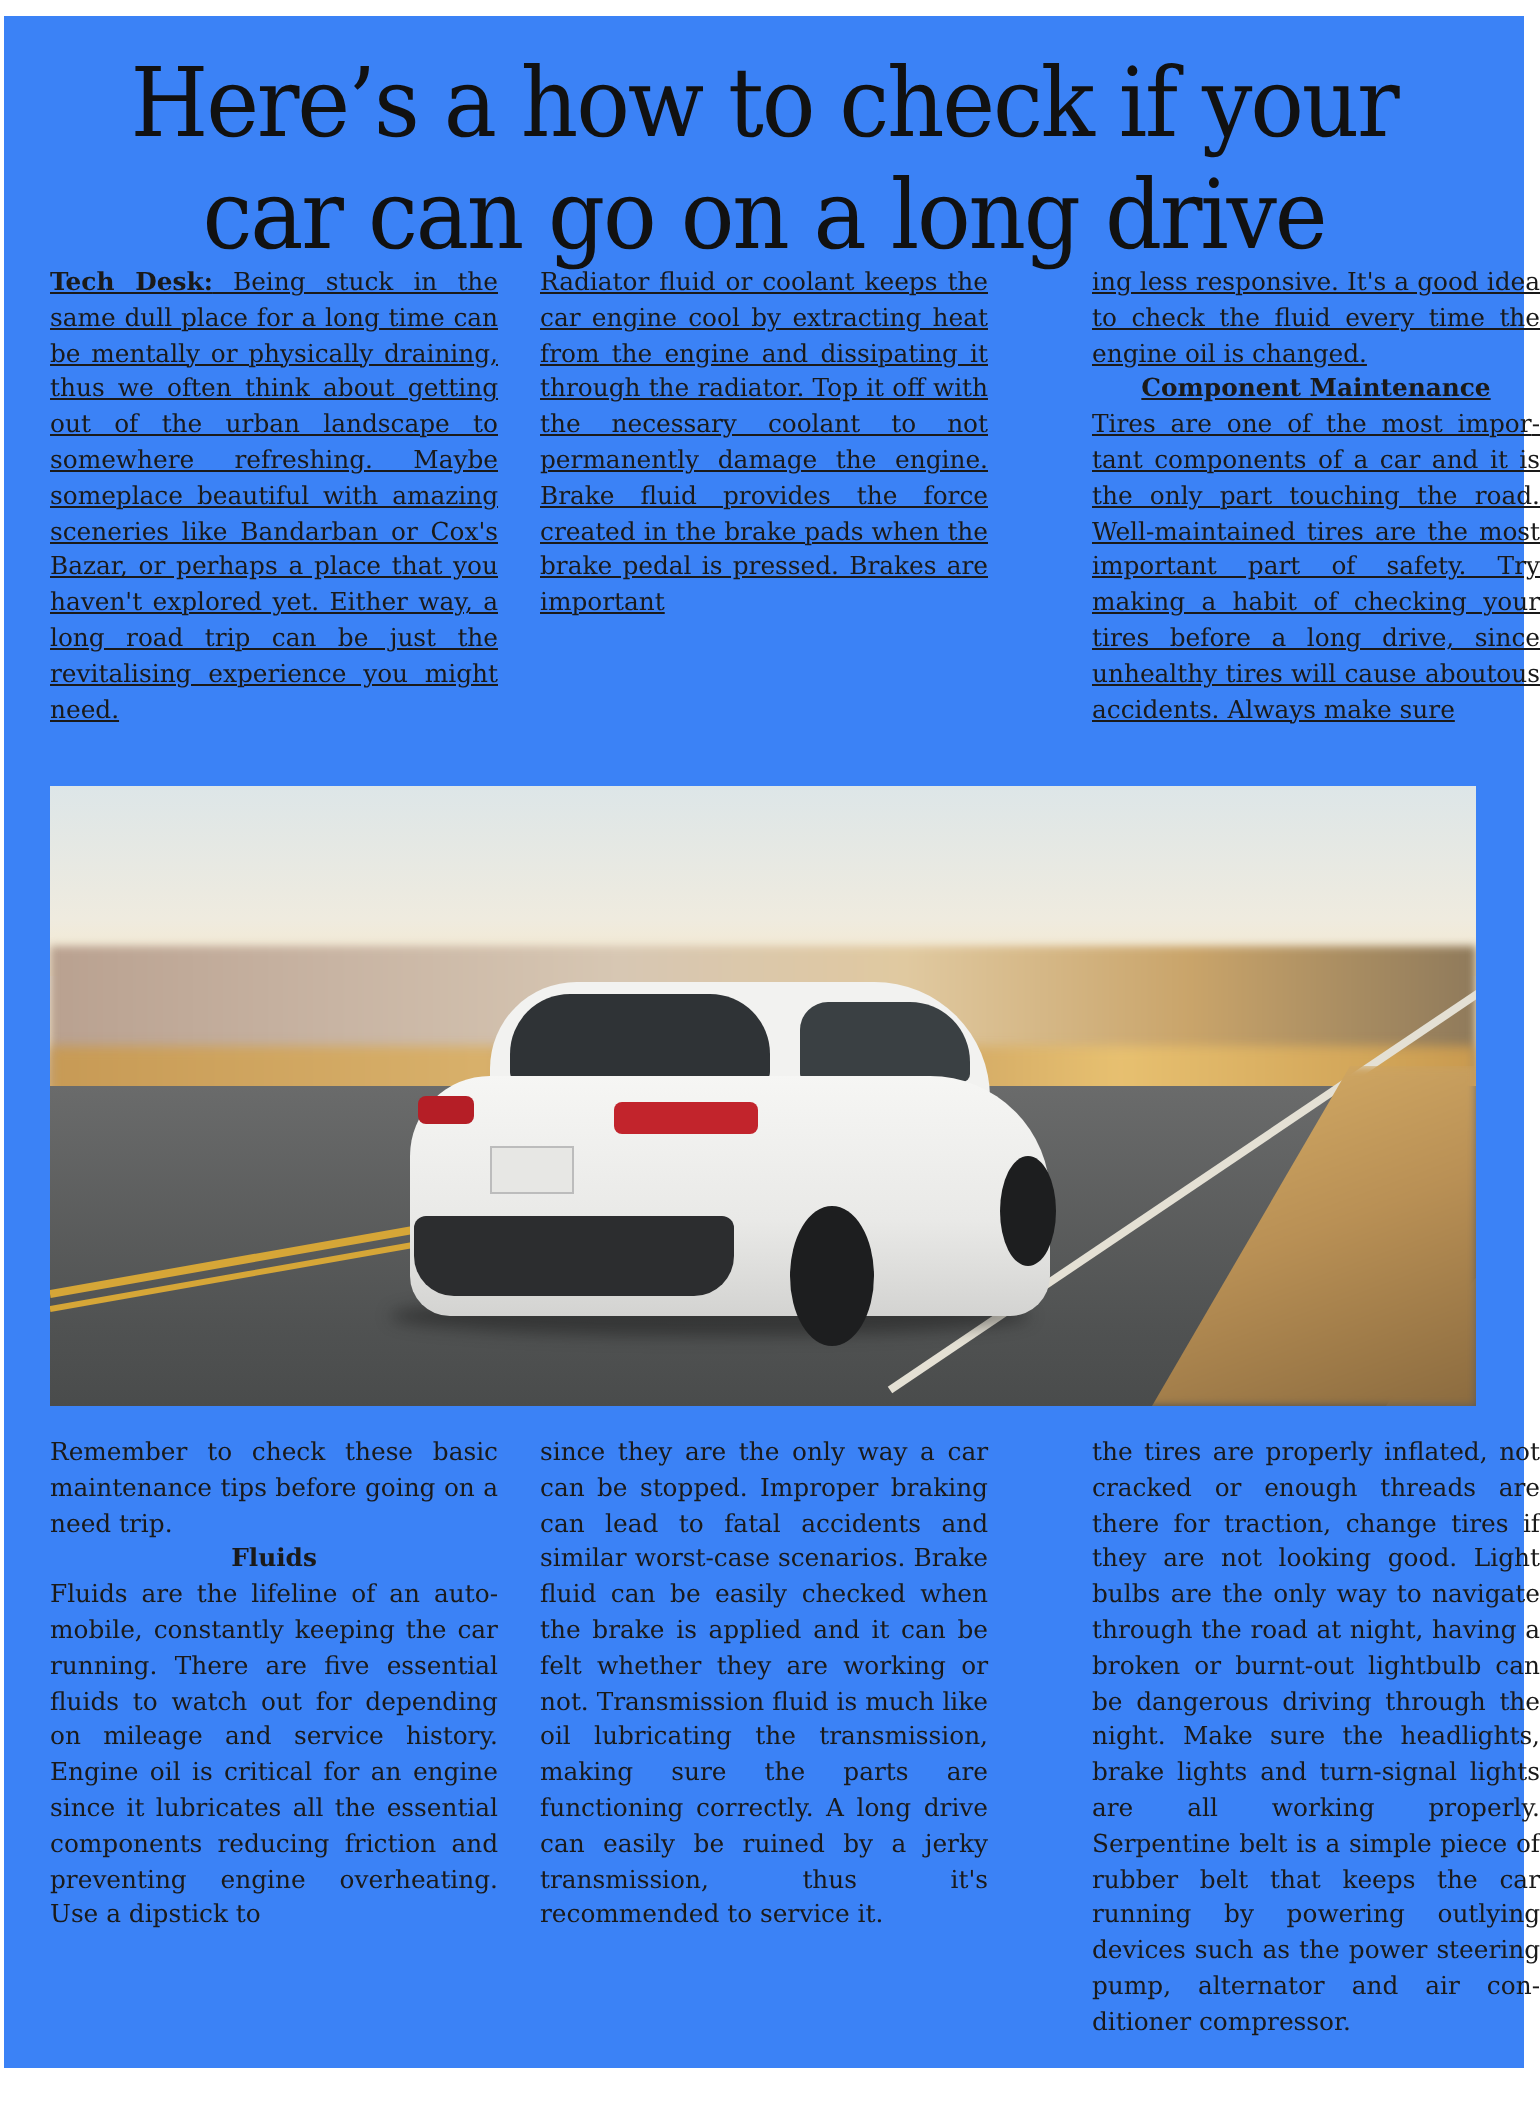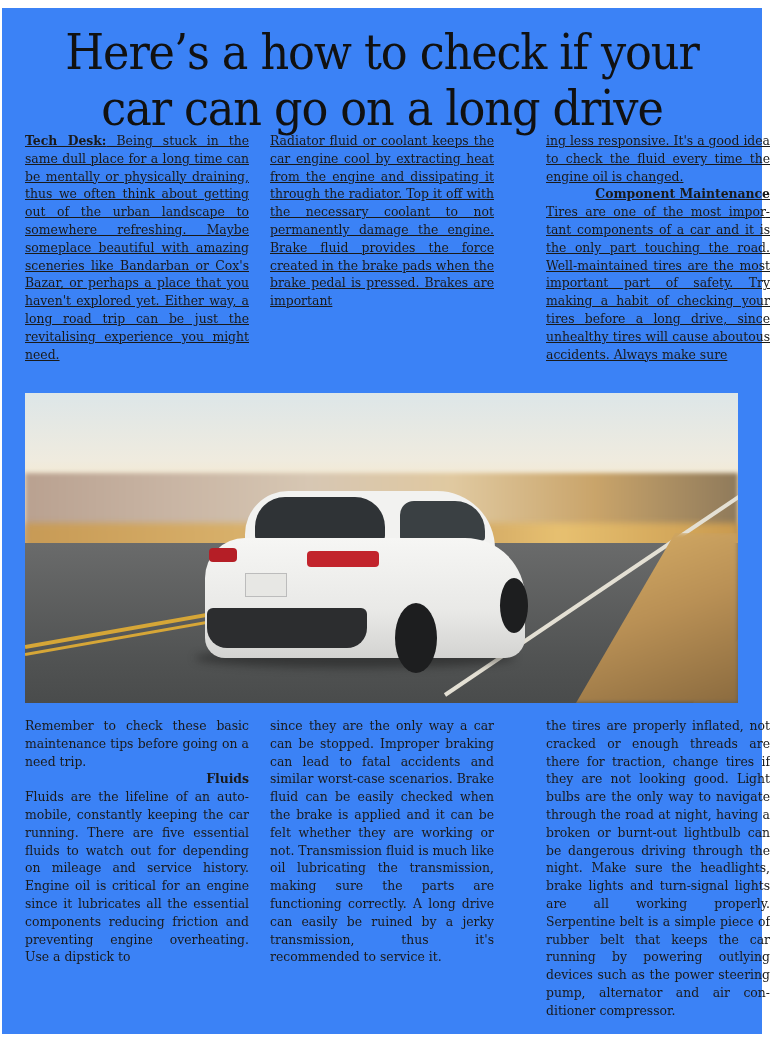--- a/index.html
+++ b/index.html
@@ -46,21 +46,21 @@
       color: #1a1a1a;
       text-align: justify;
       hyphens: manual;
     }
     .col p {
       margin: 0;
     }
     .col .sub {
       font-weight: bold;
       margin: 0;
-      text-align: right;
+      text-align: center;
     }
     .col .lead {
       font-weight: bold;
     }
     .c1 { left: 23px; }
     .c2 { left: 268px; }
     .c3 { left: 512px; margin-left: 32px; }
     .top { top: 124px; text-decoration: underline; }
     .bottom { top: 709px; }
 

